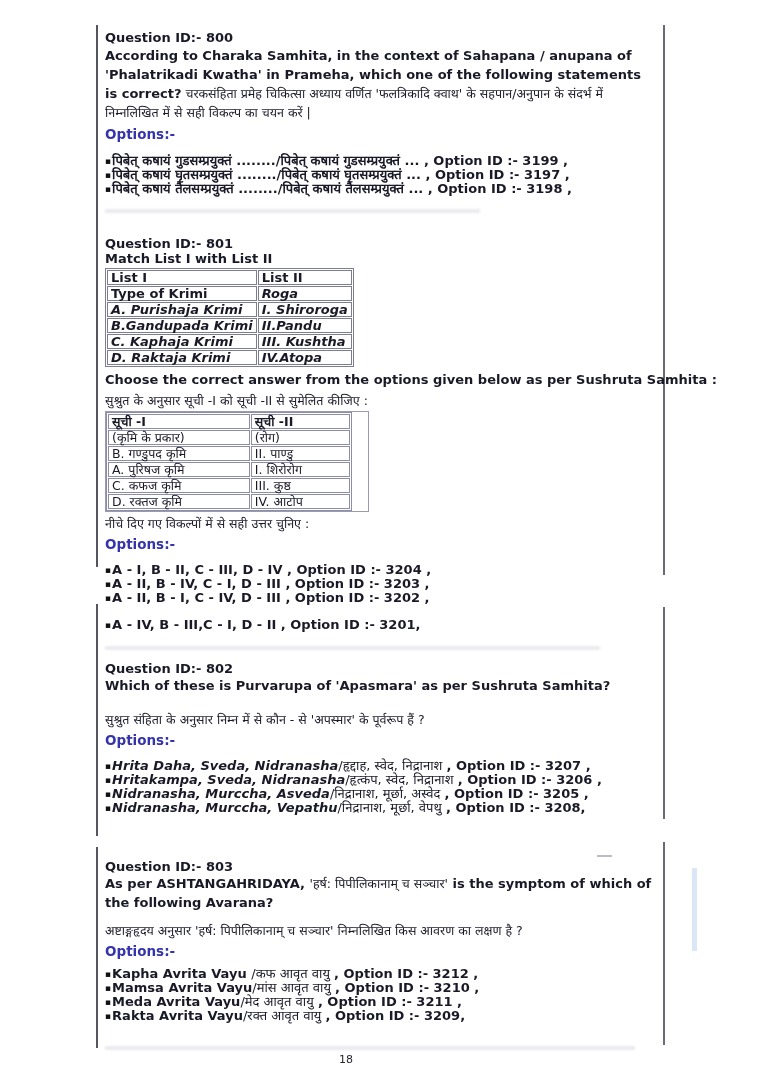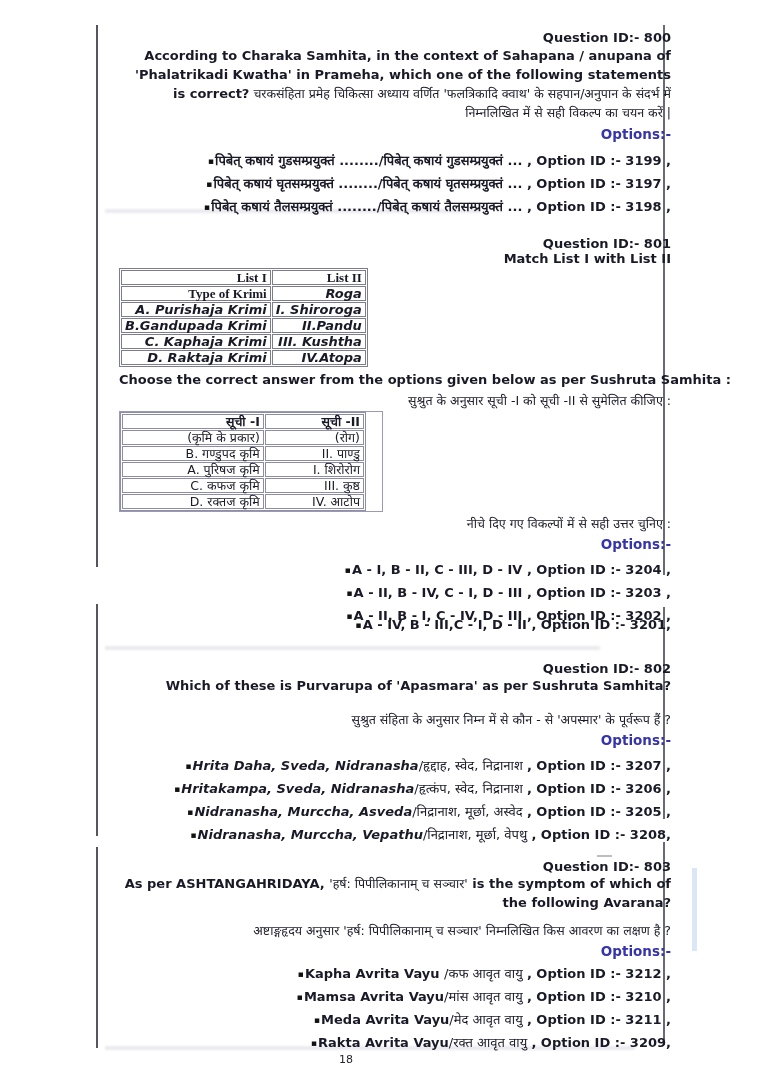--- a/index.html
+++ b/index.html
@@ -3,34 +3,34 @@
 <meta charset="utf-8">
 <style>
   html,body{margin:0;padding:0;}
   body{
     width:765px;height:1082px;position:relative;background:#ffffff;overflow:hidden;
     font-family:"DejaVu Sans","Liberation Sans",sans-serif;
     color:#191927;
   }
   .vrule{position:absolute;width:2px;background:#55555f;}
   .vrule.right{background:#6a6a76;}
-  .block{position:absolute;left:119px;width:552px;text-align:right;}
+  .block{position:absolute;left:105px;width:552px;}
   .qid{font-size:13px;font-weight:bold;line-height:15px;}
   .qpara{font-size:13px;line-height:19px;margin-top:1px;}
   .en{font-weight:bold;}
   .dev{font-size:12.5px;font-weight:normal;}
   .dev.b{font-weight:bold;}
   .opts-label{color:#3534ad;font-weight:bold;font-size:13.5px;line-height:16px;margin-top:4px;}
-  .opt{margin-top:9px;font-size:13px;line-height:14px;font-weight:bold;white-space:nowrap;}
+  .opt{font-size:13px;line-height:14px;font-weight:bold;white-space:nowrap;}
   .opt .bullet{font-size:9px;vertical-align:1px;margin-right:1px;color:#111;}
   .opt .lead-i{font-style:italic;font-weight:bold;}
   .opt .dev{font-size:13px;}
   table.mtab{border-collapse:separate;border-spacing:1px;border:1px solid #7d7d92;margin-top:2px;}
   table.mtab td{border:1px solid #7d7d92;padding:0 3px;height:13px;font-size:13px;line-height:13px;white-space:nowrap;}
-  table.mtab td.bold{font-weight:bold;font-family:Liberation Serif, serif;}
+  table.mtab td.bold{font-weight:bold;}
   table.mtab td.bi{font-weight:bold;font-style:italic;}
   .tab2wrap{border:1px solid #9a9ab5;width:262px;margin-top:2px;}
   table.mtab2{border-collapse:separate;border-spacing:1px;border:1px solid #8d8da8;width:246px;}
   table.mtab2 td{border:1px solid #8d8da8;padding:0 3px;height:13px;font-size:12.5px;line-height:13px;white-space:nowrap;}
   table.mtab2 td.bold{font-weight:bold;}
   .hline{font-size:12.5px;line-height:17px;margin-top:3px;}
   .pagenum{position:absolute;top:1053px;left:0;width:692px;text-align:center;font-size:11px;color:#26262e;}
   .streak{position:absolute;height:4px;background:#ebebef;filter:blur(1px);}
   .bluebar{position:absolute;left:692px;top:868px;width:5px;height:83px;background:#dbe6f7;}
   .dash{position:absolute;left:597px;top:855px;width:15px;height:2px;background:#9a9aa6;opacity:.65;}

